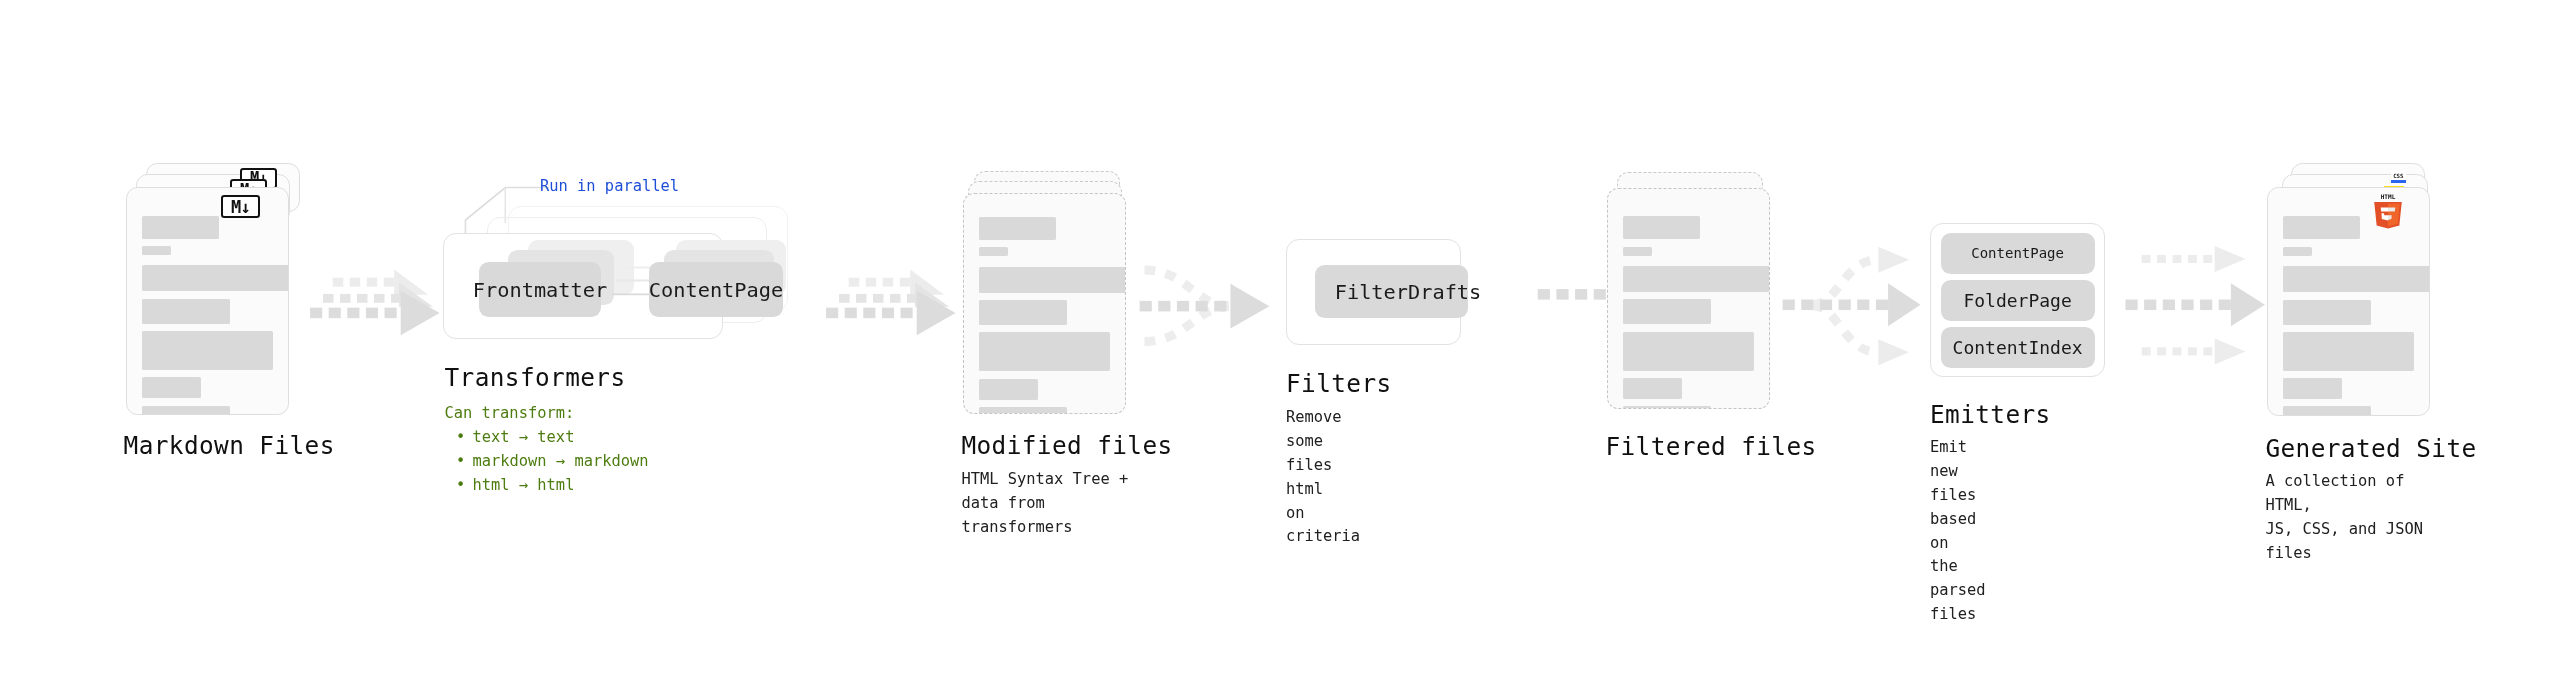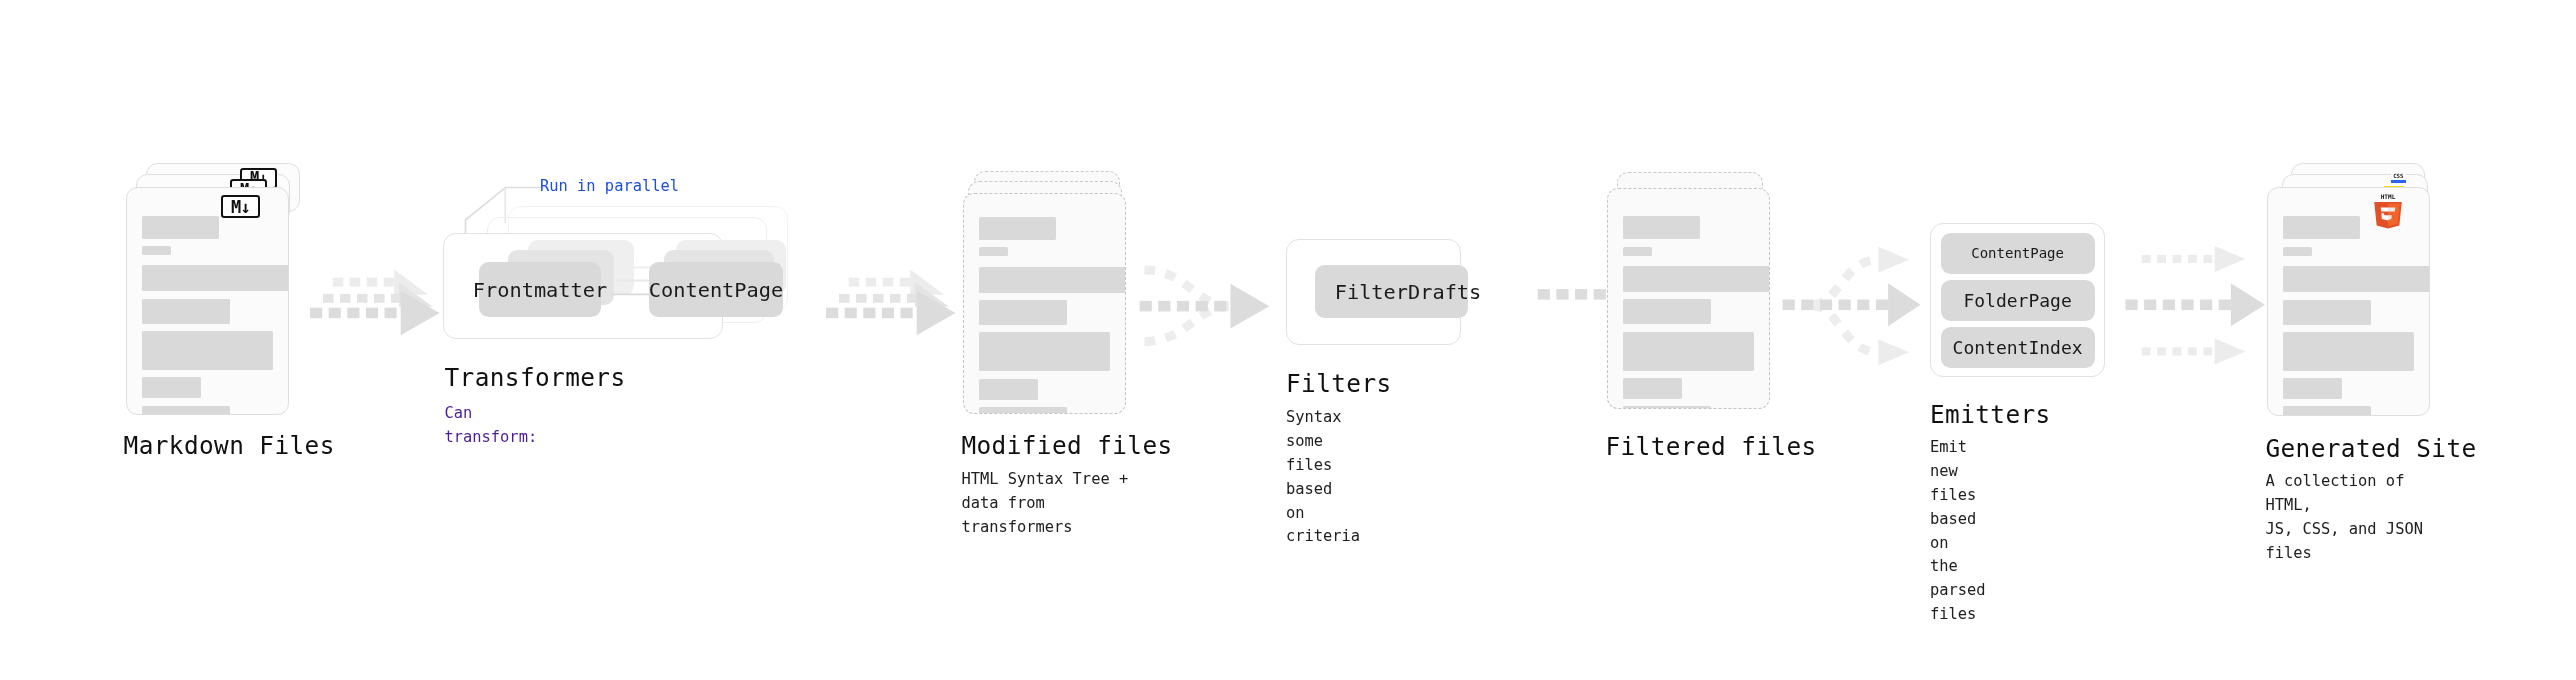--- a/index.html
+++ b/index.html
@@ -147,21 +147,21 @@
     position: absolute;
     font-size: 15.4px;
     line-height: 1.55;
     color: #202020;
     white-space: pre-line;
   }
   .sub-list {
     position: absolute;
     font-size: 15.4px;
     line-height: 1.55;
-    color: #4c1d95;
+    color: #4d7c0f;
   }
   .sub-list .head { display: block; }
   .sub-list ul { list-style: none; margin: 0; padding: 0 0 0 11.4px; }
   .sub-list li { white-space: nowrap; }
   .sub-list li::before { content: "\2022"; margin-right: 7.3px; }
 
   .parallel-label {
     position: absolute;
     font-size: 15.4px;
     color: #1d4ed8;
@@ -267,20 +267,25 @@
       </svg>
     </div>
 
     <div class="pill" style="left:28px; top:79px; width:122px; height:55px;">Frontmatter</div>
     <div class="pill" style="left:198px; top:79px; width:134px; height:55px;">ContentPage</div>
 
     <div class="title" style="left:-6.5px; top:180px;">Transformers</div>
 
     <div class="sub-list" style="left:-6.5px; top:219px;">
       <span class="head">Can transform:</span>
+      <ul>
+        <li>text → text</li>
+        <li>markdown → markdown</li>
+        <li>html → html</li>
+      </ul>
     </div>
   </div>
 
   <div class="conn" style="left:821px; top:268px;">
     <svg width="138" height="89" viewBox="0 0 170 110">
       <g fill="#ececec">
         <rect x="34" y="12" width="13" height="11"></rect>
           <rect x="55" y="12" width="13" height="11"></rect>
         <rect x="76" y="12" width="13" height="11"></rect>
           <rect x="97" y="12" width="13" height="11"></rect>
@@ -341,21 +346,21 @@
         <polygon points="114,29 162,56.5 114,84"></polygon>
       </g>
     </svg>
   </div>
 
   <div class="node" style="left:1286px; top:239px;">
     <div class="group-box" style="left:0px; top:0px; width:175px; height:106px;"></div>
     <div class="pill" style="left:29px; top:26px; width:153px; height:53px;padding-left:33px;">FilterDrafts</div>
 
     <div class="title" style="left:0px; top:130px;">Filters</div>
-    <div class="subtitle" style="left:0px; top:167px;">Syntax some files based
+    <div class="subtitle" style="left:0px; top:167px;">Remove some files html
 on criteria</div>
   </div>
 
   <div class="conn" style="left:1536px; top:268px;">
     <svg width="130" height="73" viewBox="0 0 160 90">
       <g fill="#dcdcdc">
         <rect x="2" y="26" width="15" height="13"></rect>
           <rect x="25" y="26" width="15" height="13"></rect>
         <rect x="48" y="26" width="15" height="13"></rect>
           <rect x="71" y="26" width="15" height="13"></rect>

